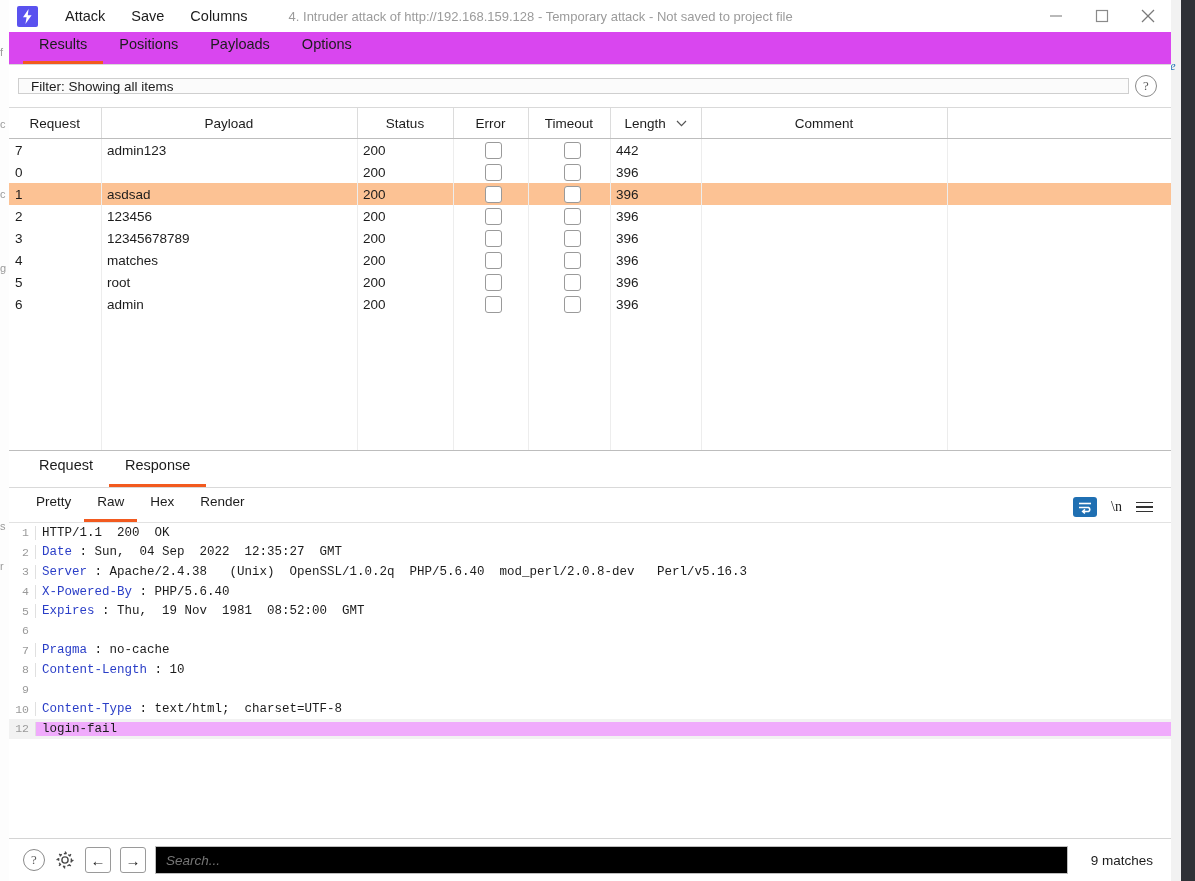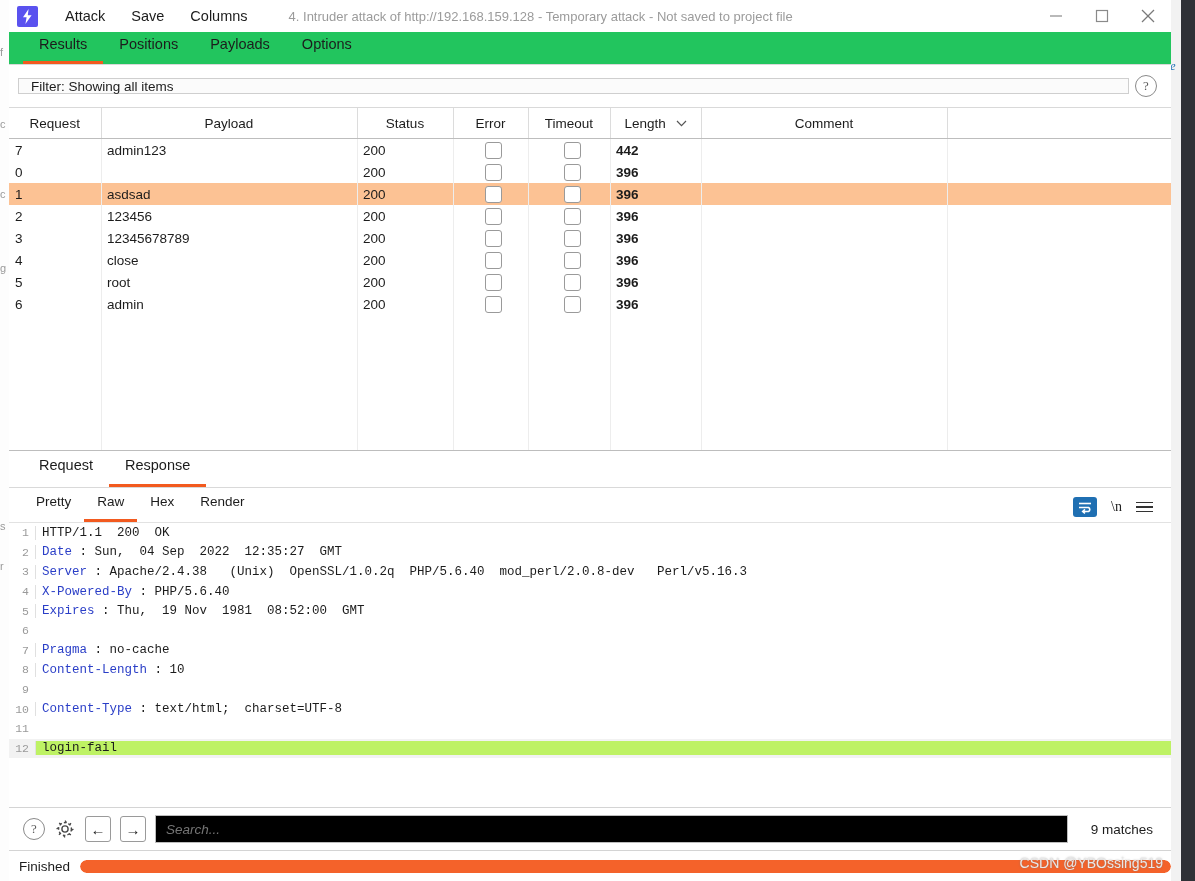--- a/index.html
+++ b/index.html
@@ -122,21 +122,21 @@
   }
   .win-btn svg { display:block; }
 
   
   #tab-strip {
     height: 32px;
     min-height: 32px;
     display: flex;
     align-items: flex-end;
     border-bottom: 1px solid #d9d9d9;
-    background: #22c55e;
+    background: #d946ef;
     padding-left: 14px;
   }
   .top-tab {
     padding: 0 16px;
     height: 31px;
     line-height: 29px;
     font-size: 14.5px;
     color: #1c1c1c;
     border-bottom: 3px solid transparent;
     cursor: default;
@@ -218,21 +218,21 @@
   table.results td {
     height: 22px;
     padding: 0 0 0 6px;
     border: none;
     color: #1c1c1c;
     vertical-align: middle;
   }
   tr.row-selected td { background: #fcc294; }
   td.c-payload { padding-left: 10px; }
   td.c-status  { padding-left: 16px; }
-  td.c-length  { padding-left: 16px; font-weight: bold; }
+  td.c-length  { padding-left: 16px; }
   td.c-check {
     text-align: center;
   }
   .tick-box {
     width: 15px; height: 15px;
     border: 1px solid #9a9a9a;
     border-radius: 3px;
     background: #ffffff;
     display: inline-block;
     vertical-align: middle;
@@ -354,21 +354,21 @@
     box-sizing: border-box;
   }
   .code-text {
     padding-left: 6px;
     color: #1c1c1c;
     border-left: 1px solid #e0e0e0;
     flex: 1;
     overflow: hidden;
   }
   .hdr-name { color: #2a3ec7; }
-  .body-line .code-text { background: #bef264; }
+  .body-line .code-text { background: #f0abfc; }
 
   
   #search-bar {
     height: 42px;
     min-height: 42px;
     border-top: 1px solid #d4d4d4;
     display: flex;
     align-items: center;
     padding: 0 10px 0 14px;
     background: #ffffff;
@@ -595,21 +595,21 @@
             <td class="c-payload">12345678789</td>
             <td class="c-status">200</td>
             <td class="c-check"><span class="tick-box"></span></td>
             <td class="c-check"><span class="tick-box"></span></td>
             <td class="c-length">396</td>
             <td class="c-comment"></td>
             <td class="c-spacer"></td>
           </tr>
           <tr>
             <td class="c-request">4</td>
-            <td class="c-payload">close</td>
+            <td class="c-payload">matches</td>
             <td class="c-status">200</td>
             <td class="c-check"><span class="tick-box"></span></td>
             <td class="c-check"><span class="tick-box"></span></td>
             <td class="c-length">396</td>
             <td class="c-comment"></td>
             <td class="c-spacer"></td>
           </tr>
           <tr>
             <td class="c-request">5</td>
             <td class="c-payload">root</td>
@@ -665,42 +665,34 @@
       <div class="code-line"><div class="ln">1</div><div class="code-text">HTTP/1.1  200  OK</div></div>
       <div class="code-line"><div class="ln">2</div><div class="code-text"><span class="hdr-name">Date</span> : Sun,  04 Sep  2022  12:35:27  GMT</div></div>
       <div class="code-line"><div class="ln">3</div><div class="code-text"><span class="hdr-name">Server</span> : Apache/2.4.38   (Unix)  OpenSSL/1.0.2q  PHP/5.6.40  mod_perl/2.0.8-dev   Perl/v5.16.3</div></div>
       <div class="code-line"><div class="ln">4</div><div class="code-text"><span class="hdr-name">X-Powered-By</span> : PHP/5.6.40</div></div>
       <div class="code-line"><div class="ln">5</div><div class="code-text"><span class="hdr-name">Expires</span> : Thu,  19 Nov  1981  08:52:00  GMT</div></div>
       <div class="code-line"><div class="ln">6</div></div>
       <div class="code-line"><div class="ln">7</div><div class="code-text"><span class="hdr-name">Pragma</span> : no-cache</div></div>
       <div class="code-line"><div class="ln">8</div><div class="code-text"><span class="hdr-name">Content-Length</span> : 10</div></div>
       <div class="code-line"><div class="ln">9</div></div>
       <div class="code-line"><div class="ln">10</div><div class="code-text"><span class="hdr-name">Content-Type</span> : text/html;  charset=UTF-8</div></div>
-      <div class="code-line"><div class="ln">11</div><div class="code-text"></div></div>
       <div class="code-line body-line"><div class="ln">12</div><div class="code-text">login-fail</div></div>
     </div>
 
   <div id="search-bar">
     <div class="circle-icon">?</div>
     <div style="display:flex;align-items:center;">
       <svg width="22" height="22" viewBox="0 0 22 22" aria-hidden="true">
         <g fill="none" stroke="#4a4a4a" stroke-width="1.4">
           <circle cx="11" cy="11" r="3.1"></circle>
           <path d="M11 2.6 L12.5 4.6 M11 19.4 L9.5 17.4 M2.6 11 L4.6 9.5 M19.4 11 L17.4 12.5 M5.1 5.1 L6.9 6.1 M16.9 16.9 L15.1 15.9 M5.1 16.9 L6.3 15.2 M16.9 5.1 L15.7 6.8"></path>
           <circle cx="11" cy="11" r="6.4" stroke-dasharray="2.6 2.1"></circle>
         </g>
       </svg>
     </div>
     <div class="sq-btn">←</div>
     <div class="sq-btn">→</div>
     <input id="search-input" type="text" placeholder="Search..." style="">
     <div id="match-count">9 matches</div>
   </div>
 
-  <div id="status-bar">
-    <div id="status-label">Finished</div>
-    <div id="progress-track">
-      <div id="progress-fill" style="width: 100%;"></div>
-    </div>
-    <div id="watermark">CSDN @YBOssing519</div>
-  </div>
 
 </div>
 
 </body></html>

